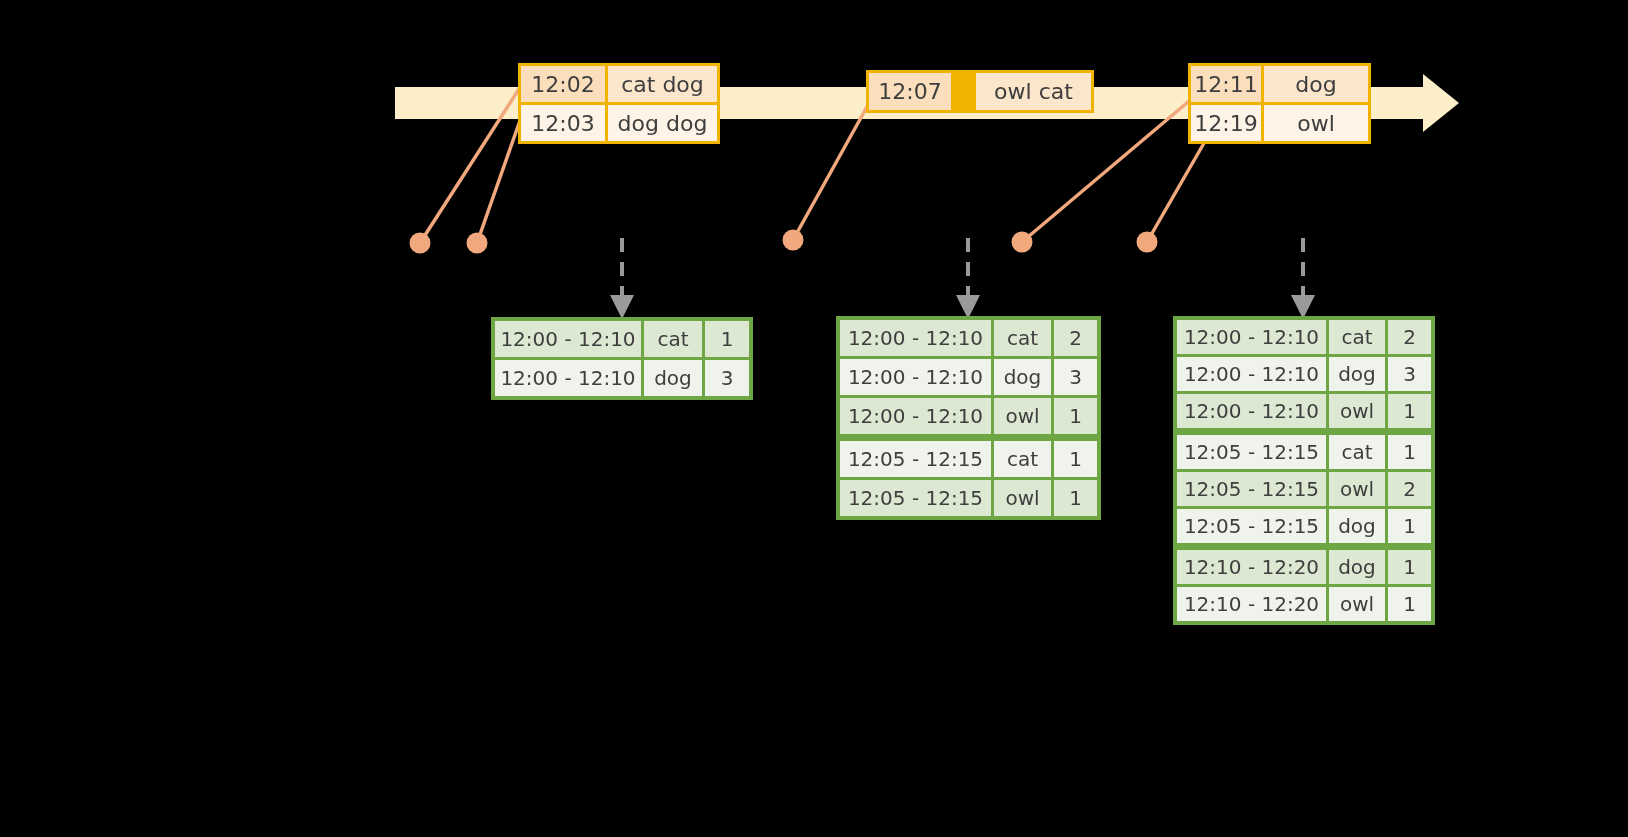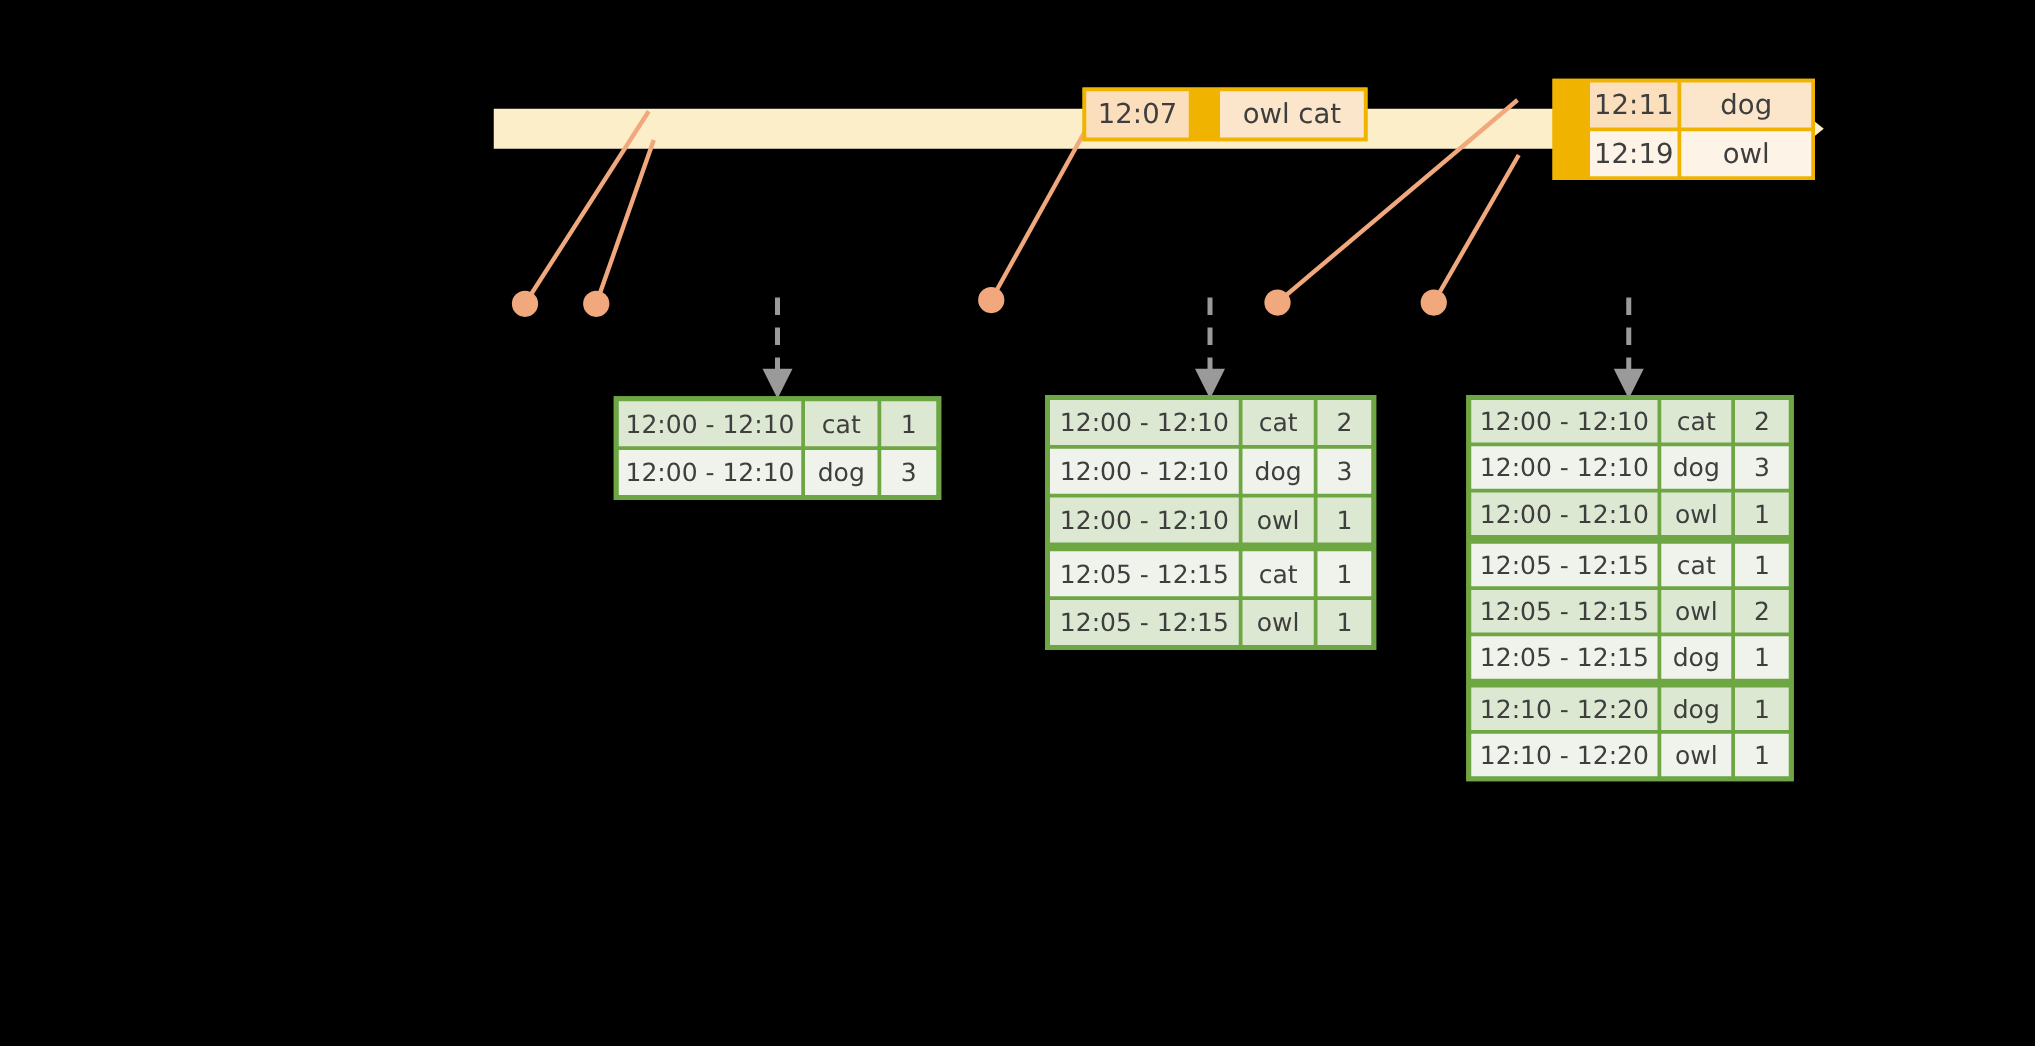--- a/index.html
+++ b/index.html
@@ -24,21 +24,21 @@
   .band{fill:var(--band);}
   .connector{stroke:var(--connector);stroke-width:3.5;}
   .dot{fill:var(--connector);}
   .dash{stroke:var(--dash-gray);stroke-width:4;stroke-dasharray:14 10;}
   .dash-head{fill:var(--dash-gray);}
 
   
   .event-box{position:absolute;display:grid;gap:3px;background:var(--amber);border:3px solid var(--amber);}
   #ebox0{left:518px;top:63px;grid-template-columns:84px 109px;grid-auto-rows:36px;}
   #ebox1{left:866px;top:70px;grid-template-columns:82px 115px;grid-auto-rows:37px;gap:25px;}
-  #ebox2{left:1242px;top:63px;grid-template-columns:70px 104px;grid-auto-rows:36px;padding-left:27px;}
+  #ebox2{left:1188px;top:63px;grid-template-columns:70px 104px;grid-auto-rows:36px;}
   .event-cell{display:flex;align-items:center;justify-content:center;font-size:22px;color:var(--text-dark);}
   .event-cell.time{background:var(--event-time-bg);}
   .event-cell.word{background:var(--event-word-bg);}
   .event-cell.alt{background:var(--event-alt-bg);}
 
   
   .g-table{position:absolute;display:flex;flex-direction:column;background:var(--green);border:4px solid var(--green);justify-content:space-between;}
   #gtable0{left:491px;top:317px;}
   #gtable1{left:836px;top:316px;}
   #gtable2{left:1173px;top:316px;}
@@ -74,20 +74,26 @@
     <circle class="dot" cx="1147" cy="242" r="10.5"></circle>
 
     <line class="dash" x1="622" y1="238" x2="622" y2="297"></line>
     <polygon class="dash-head" points="610,295 634,295 622,319"></polygon>
     <line class="dash" x1="968" y1="238" x2="968" y2="297"></line>
     <polygon class="dash-head" points="956,295 980,295 968,319"></polygon>
     <line class="dash" x1="1303" y1="238" x2="1303" y2="297"></line>
     <polygon class="dash-head" points="1291,295 1315,295 1303,319"></polygon>
   </svg>
 
+  <div id="ebox0" class="event-box">
+      <div class="event-cell time">12:02</div>
+      <div class="event-cell word">cat dog</div>
+      <div class="event-cell time alt">12:03</div>
+      <div class="event-cell word alt">dog dog</div>
+    </div>
   <div id="ebox1" class="event-box">
       <div class="event-cell time">12:07</div>
       <div class="event-cell word">owl cat</div>
     </div>
   <div id="ebox2" class="event-box">
       <div class="event-cell time">12:11</div>
       <div class="event-cell word">dog</div>
       <div class="event-cell time alt">12:19</div>
       <div class="event-cell word alt">owl</div>
     </div>

